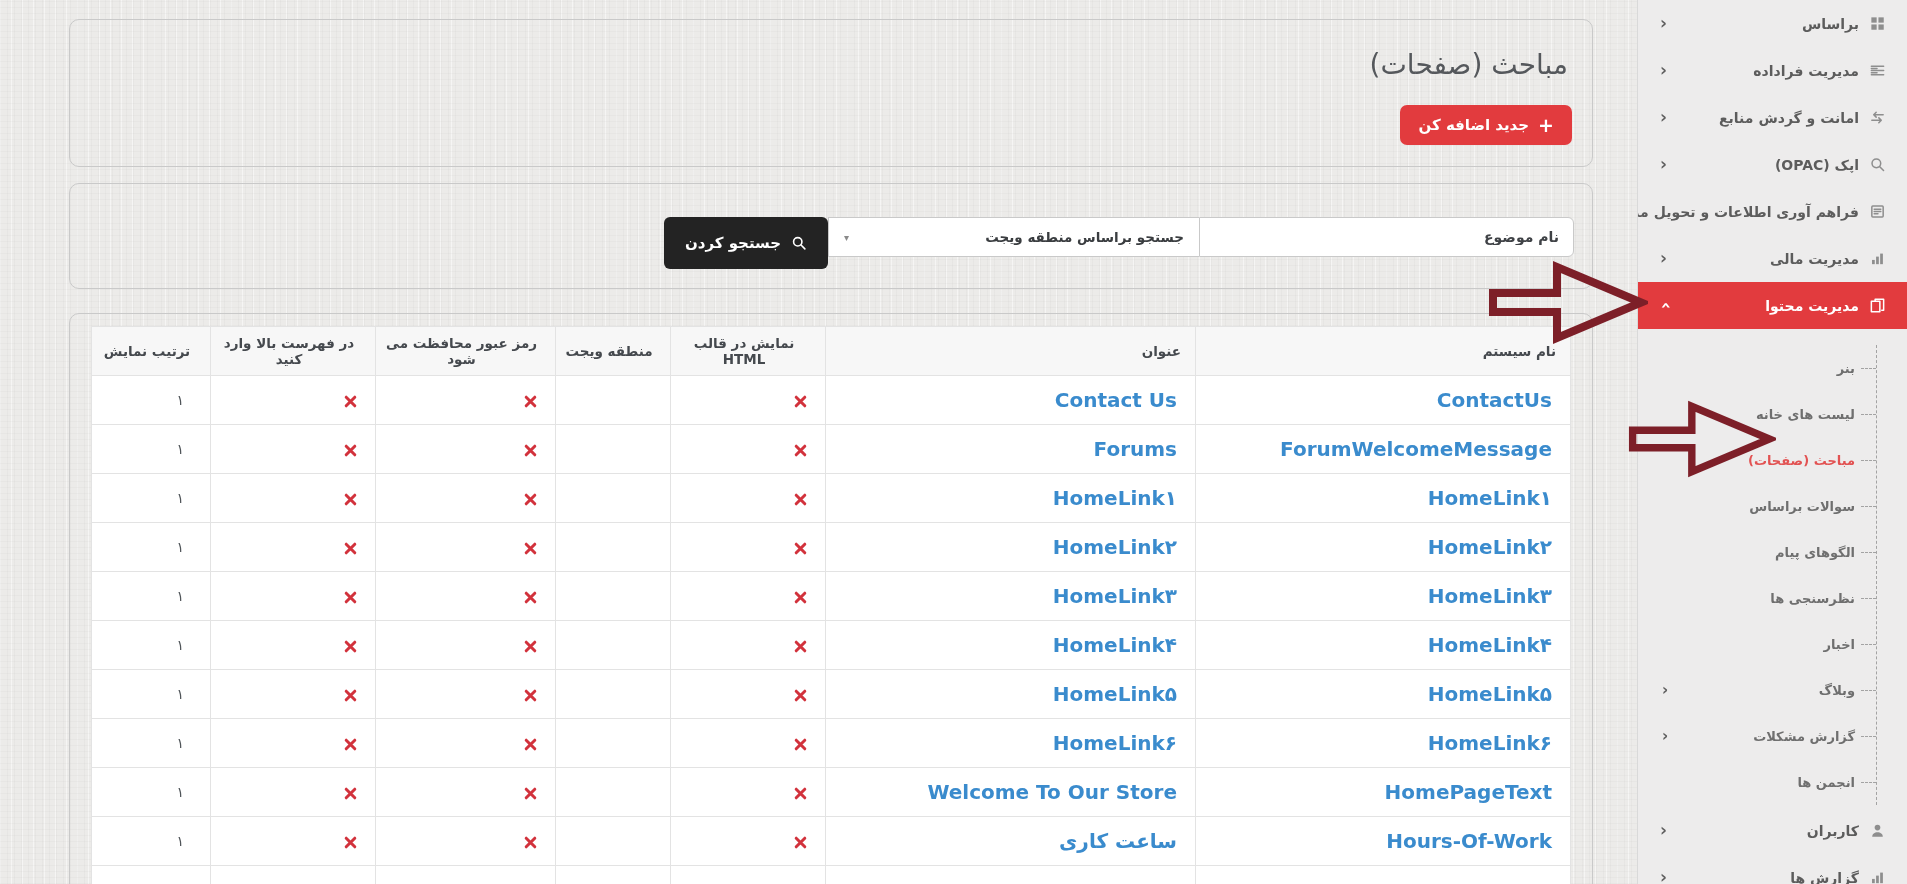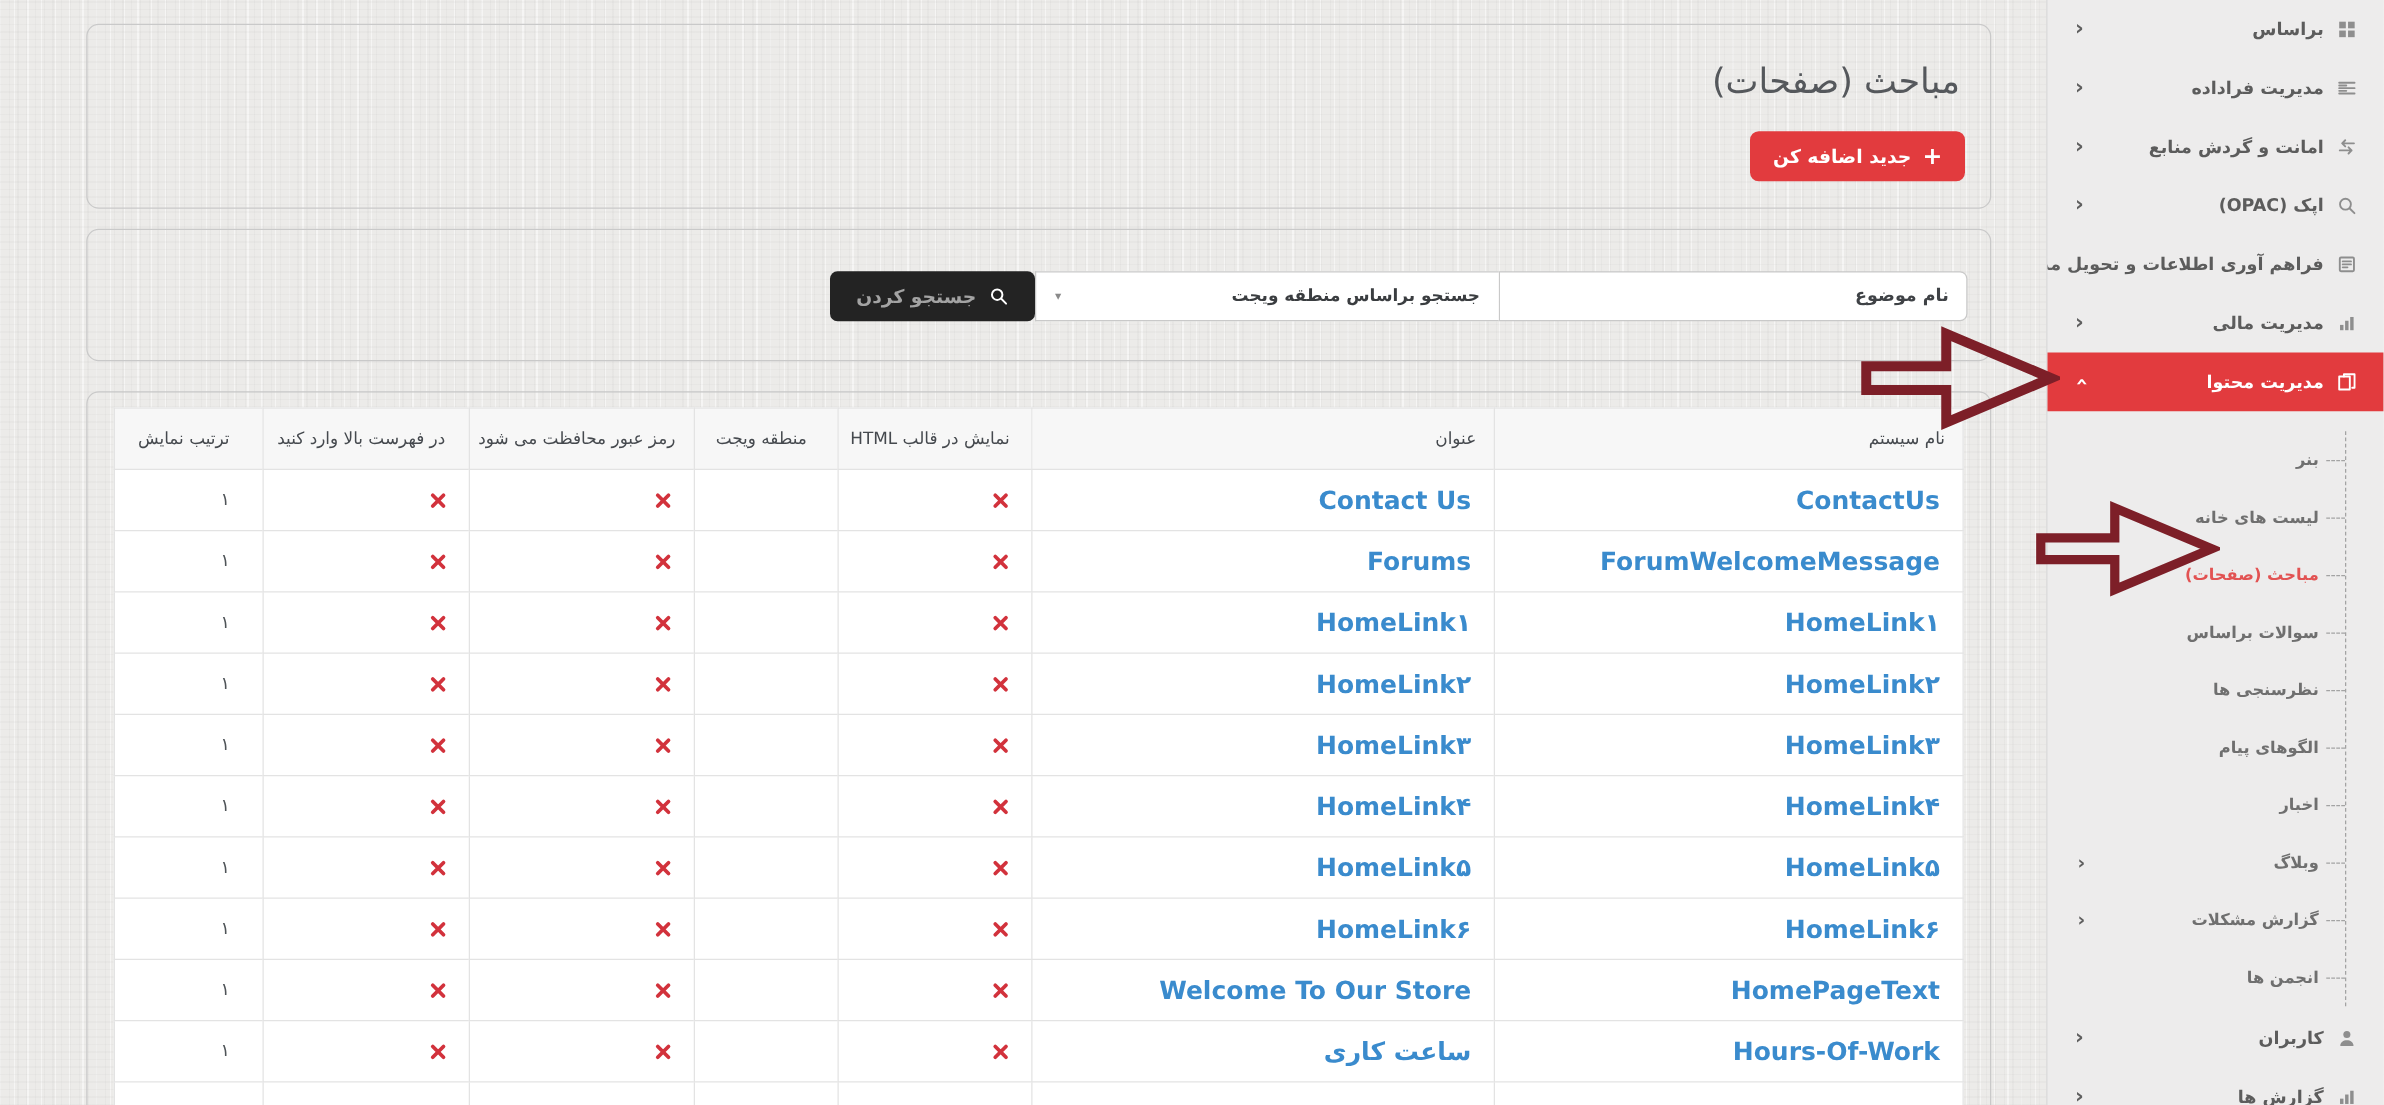--- a/index.html
+++ b/index.html
@@ -36,26 +36,26 @@
   .btn-add .plus{font-size:19px;font-weight:700;line-height:1;padding-top:1px}
   #panel-search{top:183px;height:106px}
   .search-row{position:absolute;top:33px;right:18px;display:flex;height:40px}
   .inp{width:375px;height:40px;box-sizing:border-box;border:1px solid #c9c9c9;border-radius:0 6px 6px 0;
     padding:0 14px;font-family:inherit;font-size:14px;font-weight:600;color:#333;background:#fff;text-align:right;outline:none}
   .inp::placeholder{color:#3f4246;font-weight:600}
   .sel{width:371px;box-sizing:border-box;border:1px solid #c9c9c9;border-right:none;background:#fff;
     display:flex;align-items:center;justify-content:space-between;padding:0 15px;cursor:pointer;
     font-size:13.5px;font-weight:600;color:#3a3d40}
   .sel .caret{color:#8a8a8a;font-size:10px}
-  .btn-search{width:164px;height:40px;border:none;border-radius:6px;background:var(--dark);color:#a3a3a3;
+  .btn-search{width:164px;height:52px;border:none;border-radius:6px;background:var(--dark);color:#ffffff;
     font-family:inherit;font-size:15px;font-weight:700;display:flex;align-items:center;justify-content:center;gap:10px;cursor:pointer}
   #panel-table{top:313px;height:640px}
   table{position:absolute;top:12px;right:21px;width:1479px;border-collapse:collapse;background:#fff;table-layout:fixed}
   th,td{border:1px solid #e3e3e3;height:49px;box-sizing:border-box;overflow:hidden}
-  thead th{background:#f7f7f7;font-size:13.5px;color:#45494e;font-weight:400;padding:0 14px 0 6px}
+  thead th{background:#f7f7f7;font-size:13.5px;color:#45494e;font-weight:700;padding:0 14px 0 6px}
   th.al-r{text-align:right}
   th.al-c{text-align:center}
   td{font-size:14px;color:#55585c;text-align:right;padding:0 18px 0 6px}
   td.cell-order{padding-left:6px;padding-right:26px;color:#4f5458}
   .link{color:var(--link);font-weight:600;font-size:20px;text-decoration:none;cursor:pointer}
   .xmark svg{display:inline-block;vertical-align:middle}
   tr.partial td{height:19px;border-bottom:none}
   
   .arrow{position:absolute;z-index:50;pointer-events:none}
 </style>
@@ -355,25 +355,25 @@
         <div class="sb-subitem active">
           <span class="dash"></span>
           <span class="slbl">مباحث (صفحات)</span>
         </div>
         <div class="sb-subitem">
           <span class="dash"></span>
           <span class="slbl">سوالات براساس</span>
         </div>
         <div class="sb-subitem">
           <span class="dash"></span>
+          <span class="slbl">الگوهای پیام</span>
+        </div>
+        <div class="sb-subitem">
+          <span class="dash"></span>
           <span class="slbl">نظرسنجی ها</span>
-        </div>
-        <div class="sb-subitem">
-          <span class="dash"></span>
-          <span class="slbl">الگوهای پیام</span>
         </div>
         <div class="sb-subitem">
           <span class="dash"></span>
           <span class="slbl">اخبار</span>
         </div>
         <div class="sb-subitem">
           <span class="dash"></span>
           <span class="slbl">وبلاگ</span>
           <span class="chev">‹</span>
         </div>

